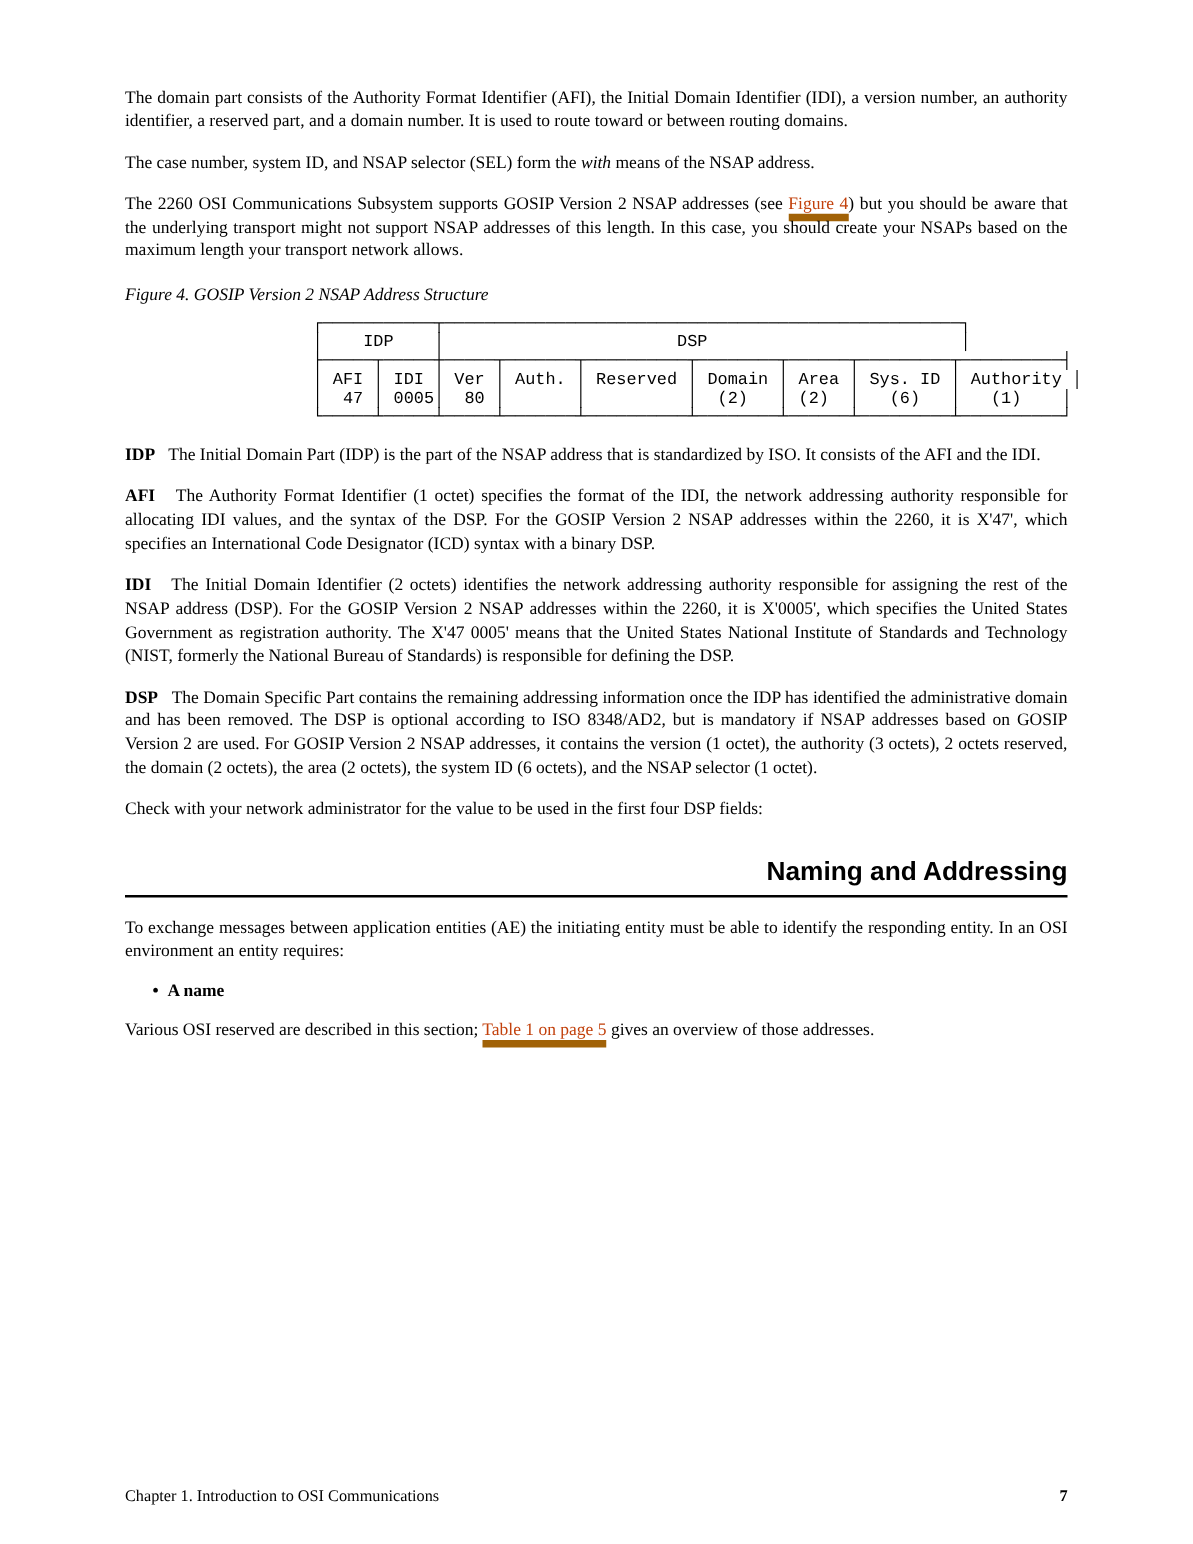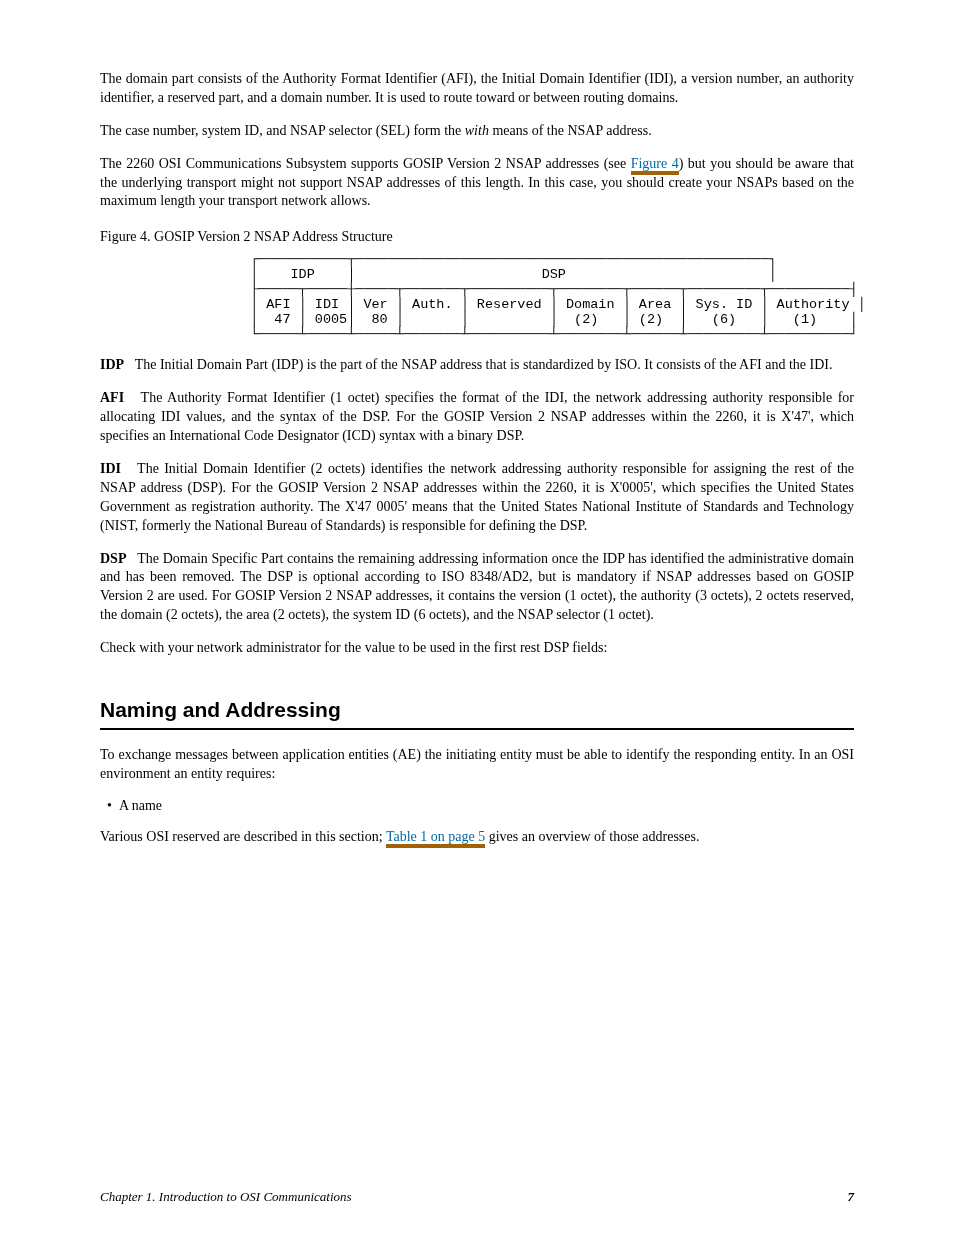--- a/index.html
+++ b/index.html
@@ -7,45 +7,45 @@
     width: 954px;
     height: 1235px;
     background: #fff;
     font-family: "Times New Roman", Times, serif;
     font-size: 14px;
     color: #000;
     padding: 70px 100px 40px 100px;
     position: relative;
   }
   .para { margin-bottom: 14px; text-align: justify; line-height: 1.35; }
-  .figure-caption { margin: 18px 0 8px 0; }
-  .link { color: #0369a1; border-bottom: 4px solid #a16207; }
+  .figure-caption { font-style: italic; margin: 18px 0 8px 0; }
+  .link { color: #c2410c; border-bottom: 6px solid #a16207; }
   .diagram {
     font-family: "Courier New", Courier, monospace;
     font-size: 13.5px;
     white-space: pre;
     line-height: 1.1;
     margin: 4px 0 14px 150px;
   }
   .h2 {
     font-family: Arial, Helvetica, sans-serif;
     font-weight: bold;
     font-size: 21px;
-    margin: 40px 0 6px 0;
+    margin: 28px 0 6px 0;
+    text-align: right;
   }
   .rule { border: none; border-top: 2px solid #000; margin: 0 0 16px 0; }
   .footer {
     position: absolute;
     bottom: 30px;
     left: 100px;
     right: 100px;
     font-size: 13px;
     display: flex;
     justify-content: space-between;
-    font-style: italic;
   }
 </style>
 </head>
 <body>
 
 <div class="para">
   <span>The domain part consists of the Authority Format Identifier (AFI), the Initial Domain Identifier (IDI), a version number, an authority identifier, a reserved part, and a domain number. It is used to route toward or between routing domains.</span>
 </div>
 
 <div class="para">
@@ -75,31 +75,31 @@
 
 <div class="para">
   <strong>IDI</strong>&nbsp;&nbsp;&nbsp;<span>The Initial Domain Identifier (2 octets) identifies the network addressing authority responsible for assigning the rest of the NSAP address (DSP). For the GOSIP Version 2 NSAP addresses within the 2260, it is X'0005', which specifies the United States Government as registration authority. The X'47 0005' means that the United States National Institute of Standards and Technology (NIST, formerly the National Bureau of Standards) is responsible for defining the DSP.</span>
 </div>
 
 <div class="para">
   <strong>DSP</strong>&nbsp;&nbsp;&nbsp;<span>The Domain Specific Part contains the remaining addressing information once the IDP has identified the administrative domain and has been removed. The DSP is optional according to ISO 8348/AD2, but is mandatory if NSAP addresses based on GOSIP Version 2 are used. For GOSIP Version 2 NSAP addresses, it contains the version (1 octet), the authority (3 octets), 2 octets reserved, the domain (2 octets), the area (2 octets), the system ID (6 octets), and the NSAP selector (1 octet).</span>
 </div>
 
 <div class="para">
-  <span>Check with your network administrator for the value to be used in the first rest DSP fields:</span>
+  <span>Check with your network administrator for the value to be used in the first four DSP fields:</span>
 </div>
 
 <h2 class="h2">Naming and Addressing</h2>
 <hr class="rule">
 
 <div class="para">
   <span>To exchange messages between application entities (AE) the initiating entity must be able to identify the responding entity. In an OSI environment an entity requires:</span>
 </div>
 
-<ul style="list-style:none; margin:0 0 14px 7px;">
+<ul style="list-style:none; margin:0 0 14px 22px;font-weight:bold;">
   <li>•&nbsp;&nbsp;<span>A name</span></li>
 </ul>
 
 <div class="para">
   <span>Various OSI reserved are described in this section; </span><a class="link">Table 1 on page 5</a><span> gives an overview of those addresses.</span>
 </div>
 
 <div class="footer">
   <span>Chapter 1. Introduction to OSI Communications</span>
   <strong>7</strong>

